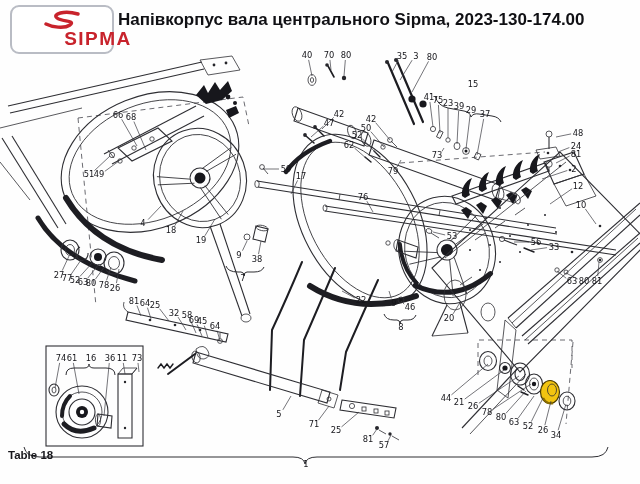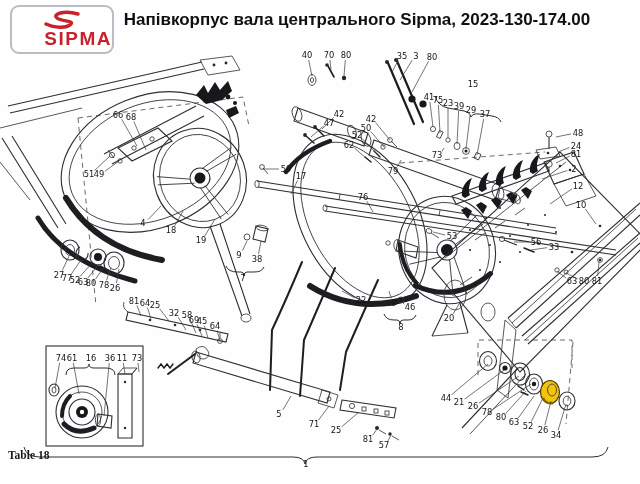--- a/index.html
+++ b/index.html
@@ -1,25 +1,25 @@
 <!DOCTYPE html>
 <html><head>
 <meta charset="utf-8">
 <style>
   html,body{margin:0;padding:0;background:#9a9aa0;}
   .page{position:relative;width:640px;height:484px;background:#fefefe;overflow:hidden;
         font-family:"Liberation Sans",sans-serif;}
   .logo-box{position:absolute;left:10px;top:5px;width:100px;height:45px;background:#fff;
             border:2px solid #b9bcc4;border-radius:9px;z-index:5;}
-  .logo-word{position:absolute;left:0;top:21px;width:100%;text-align:right;
-             font-weight:bold;font-size:19px;letter-spacing:1.5px;color:#c8232c;}
-  .page-title{position:absolute;left:118px;top:10px;width:478px;text-align:center;
+  .logo-word{position:absolute;left:0;top:21px;width:100%;text-align:center;
+             font-weight:bold;font-size:19px;letter-spacing:1.5px;color:#c8232c;padding-left:36px;}
+  .page-title{position:absolute;left:118px;top:10px;width:478px;
               font-size:17px;font-weight:bold;color:#101014;z-index:5;}
   .caption{position:absolute;left:8px;top:448px;z-index:5;color:#17171c;
-           font-family:Liberation Serif, serif;font-weight:bold;font-size:11.5px;line-height:1.25;}
+           font-family:Liberation Sans, sans-serif;font-weight:bold;font-size:11.5px;line-height:1.25;}
   svg.diagram{position:absolute;left:0;top:0;z-index:1;}
   .ln{fill:none;stroke:#2e2e33;stroke-width:1.1;}
   .tn{fill:none;stroke:#2e2e33;stroke-width:.8;}
   .thk{fill:none;stroke:#1d1d22;stroke-linecap:round;}
   .dsh{fill:none;stroke:#45454c;stroke-width:.8;stroke-dasharray:5 4;}
   .blk{fill:#17171c;stroke:none;}
   .dot{fill:#26262b;stroke:none;}
   .brace{fill:none;stroke:#2e2e33;stroke-width:1;}
   .plbl{font:8.3px "DejaVu Sans",sans-serif;fill:#15151a;}
   .ldr{stroke:#3a3a40;stroke-width:.7;}

